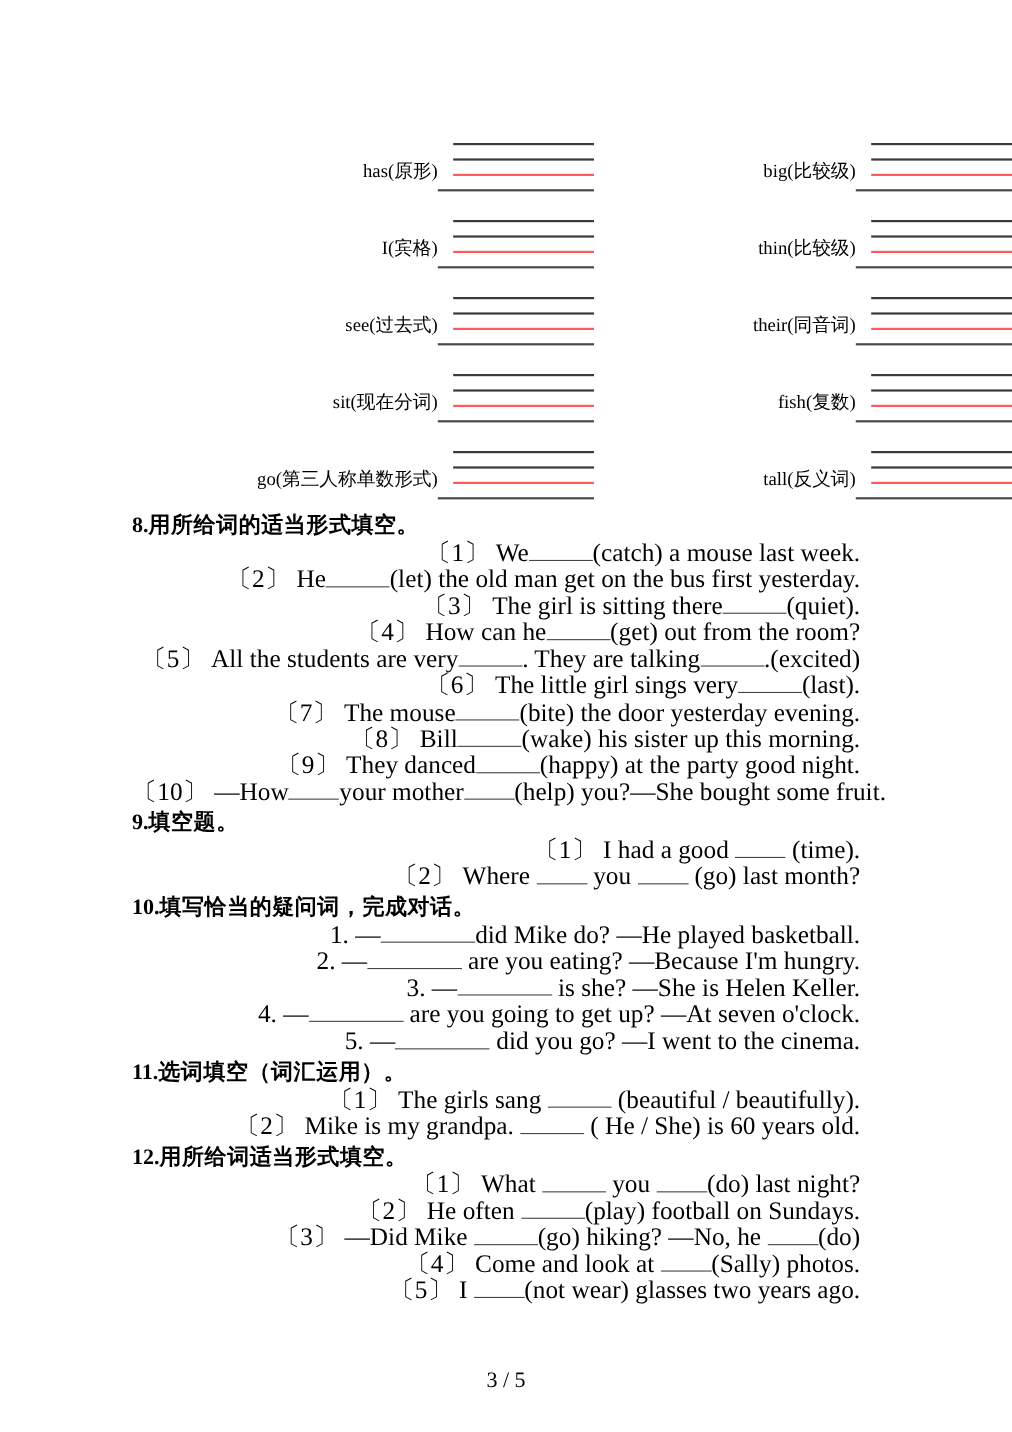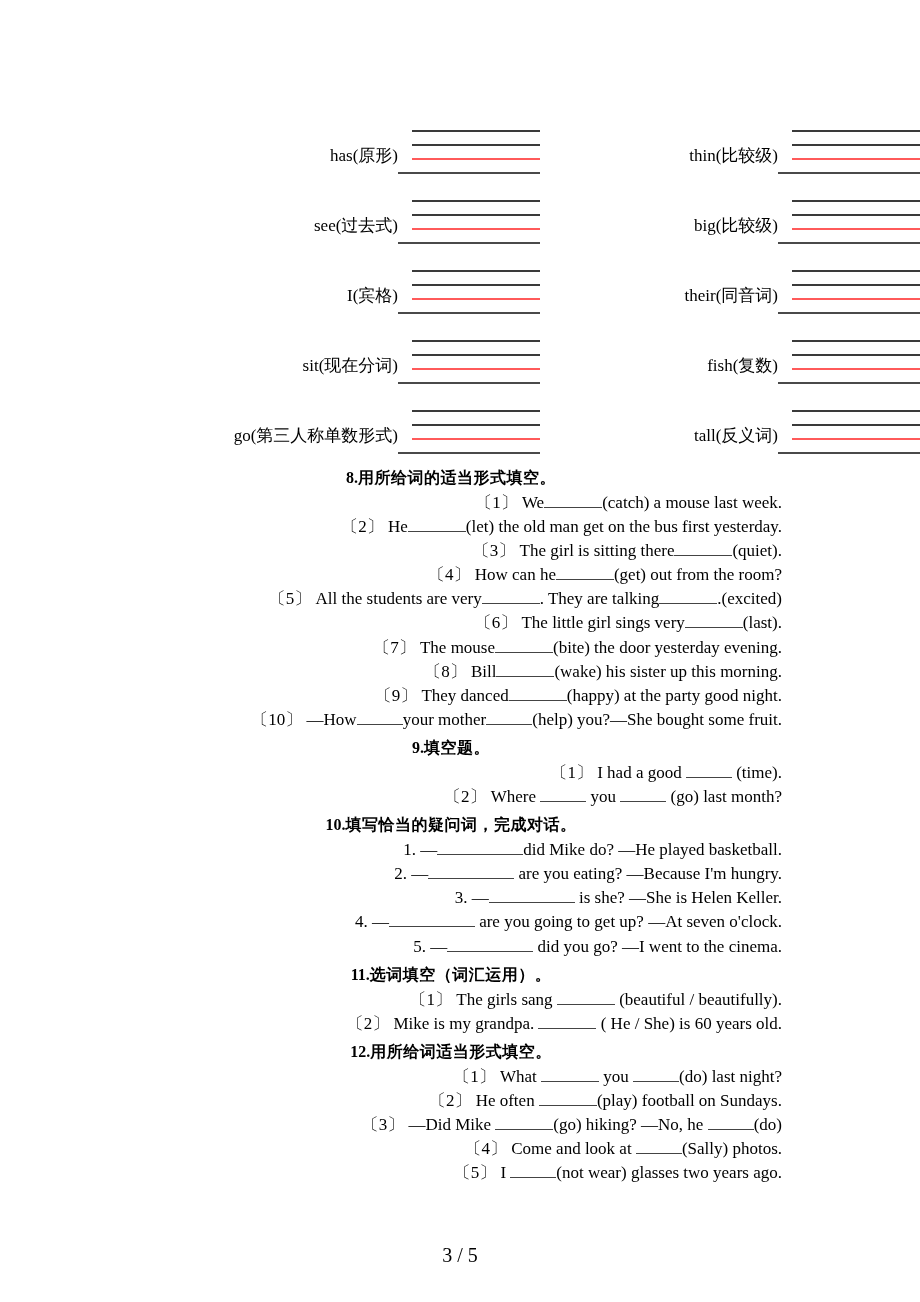--- a/index.html
+++ b/index.html
@@ -83,37 +83,37 @@
 
   
   .body-text {
     position: absolute;
     left: 120px;
     top: 462px;
     width: 662px;
     text-align: right;
   }
   .sec-head {
-    font-size: 16px;
+    font-size: 20px;
     line-height: 24px;
     font-weight: bold;
     margin: 4px 0 1px 0;
-    text-align: center;
+    text-align: left;
   }
   .sec-head .num {
     font-family: "Liberation Serif", "DejaVu Serif", serif;
     font-weight: bold;
   }
   .sec-head .cn {
     font-family: "Liberation Sans", "DejaVu Sans", sans-serif;
     font-weight: bold;
     letter-spacing: 0.5px;
   }
   .q-line {
-    font-size: 17px;
+    font-size: 23px;
     line-height: 24.1px;
     text-align: right;
     white-space: nowrap;
     font-family: "Liberation Serif", "DejaVu Serif", serif;
   }
   .blank {
     display: inline-block;
     border-bottom: 1.5px solid #444;
     vertical-align: baseline;
   }
@@ -146,31 +146,31 @@
         <span class="wf-label">has(原形)</span>
         <div class="wf-rules">
           <div class="rule"></div>
           <div class="rule"></div>
           <div class="rule red"></div>
           <div class="rule base"></div>
         </div>
       </div>
 
       <div class="wf-row">
+        <span class="wf-label">I(宾格)</span>
+        <div class="wf-rules">
+          <div class="rule"></div>
+          <div class="rule"></div>
+          <div class="rule red"></div>
+          <div class="rule base"></div>
+        </div>
+      </div>
+
+      <div class="wf-row">
         <span class="wf-label">see(过去式)</span>
-        <div class="wf-rules">
-          <div class="rule"></div>
-          <div class="rule"></div>
-          <div class="rule red"></div>
-          <div class="rule base"></div>
-        </div>
-      </div>
-
-      <div class="wf-row">
-        <span class="wf-label">I(宾格)</span>
         <div class="wf-rules">
           <div class="rule"></div>
           <div class="rule"></div>
           <div class="rule red"></div>
           <div class="rule base"></div>
         </div>
       </div>
 
       <div class="wf-row">
         <span class="wf-label">sit(现在分词)</span>
@@ -190,31 +190,31 @@
           <div class="rule red"></div>
           <div class="rule base"></div>
         </div>
       </div>
 
     </div>
 
     <div class="wf-col right">
 
       <div class="wf-row">
+        <span class="wf-label">big(比较级)</span>
+        <div class="wf-rules">
+          <div class="rule"></div>
+          <div class="rule"></div>
+          <div class="rule red"></div>
+          <div class="rule base"></div>
+        </div>
+      </div>
+
+      <div class="wf-row">
         <span class="wf-label">thin(比较级)</span>
-        <div class="wf-rules">
-          <div class="rule"></div>
-          <div class="rule"></div>
-          <div class="rule red"></div>
-          <div class="rule base"></div>
-        </div>
-      </div>
-
-      <div class="wf-row">
-        <span class="wf-label">big(比较级)</span>
         <div class="wf-rules">
           <div class="rule"></div>
           <div class="rule"></div>
           <div class="rule red"></div>
           <div class="rule base"></div>
         </div>
       </div>
 
       <div class="wf-row">
         <span class="wf-label">their(同音词)</span>

